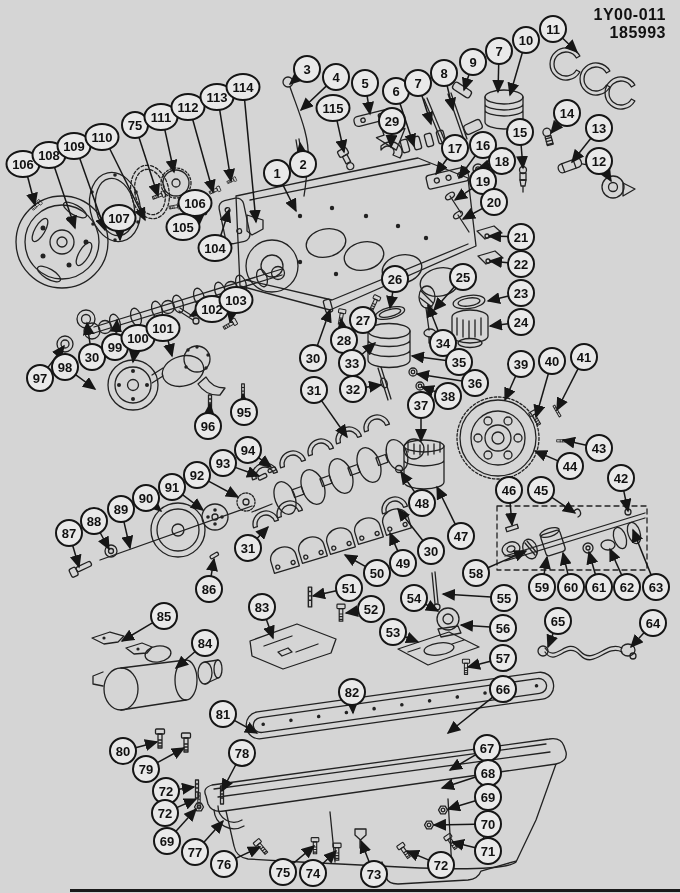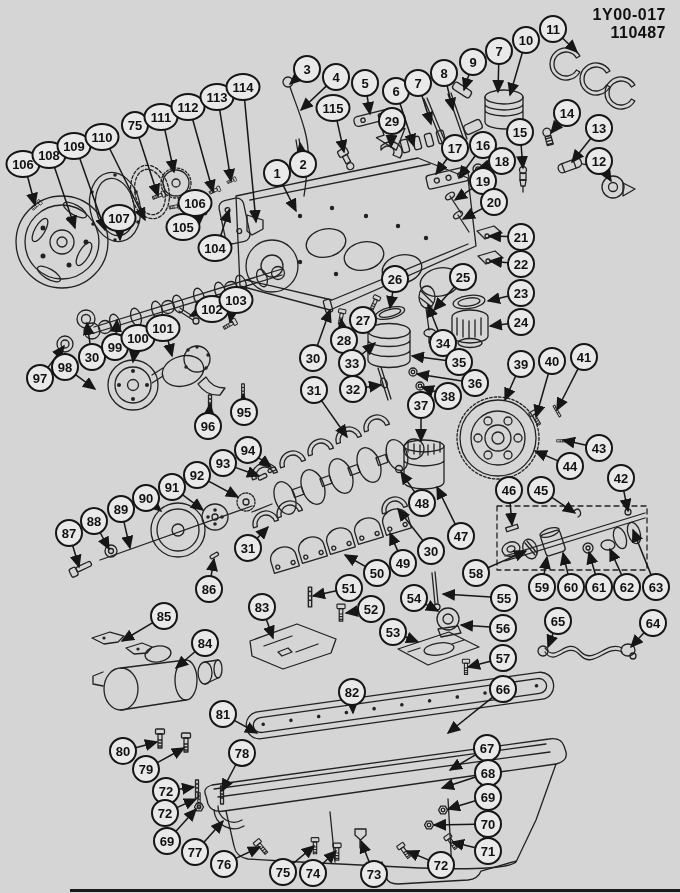--- a/index.html
+++ b/index.html
@@ -1109,19 +1109,19 @@
           <text x="313" y="873" dy="0.36em" class="balloon-num">74</text>
         </g>
         <g>
           <ellipse cx="374" cy="874" rx="13" ry="13" class="balloon"></ellipse>
           <text x="374" y="874" dy="0.36em" class="balloon-num">73</text>
         </g>
       </g>
 </svg>
 
 <div class="idblock">
-  <div>1Y00-017</div>
-  <div>110487</div>
+  <div>1Y00-011</div>
+  <div>185993</div>
 </div>
 
 <div class="botbar"></div>
 
 </div>
 
 </body></html>

